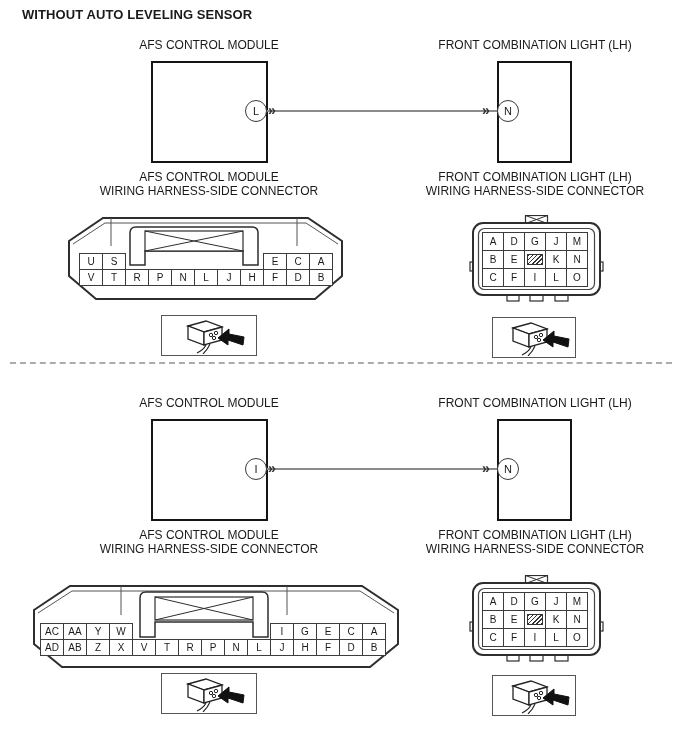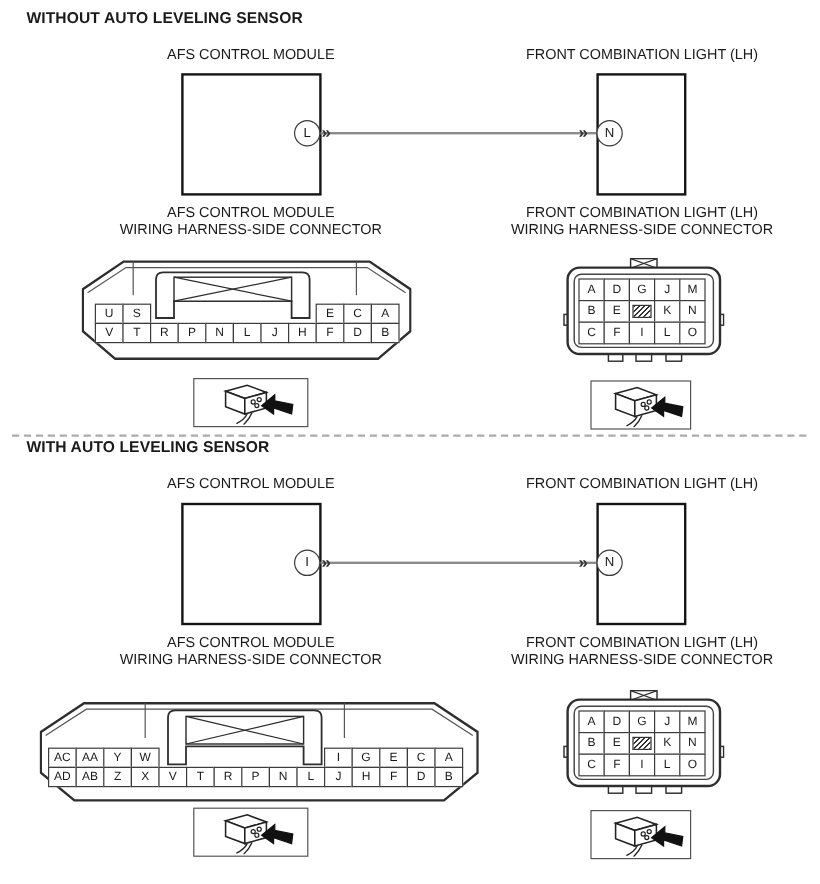--- a/index.html
+++ b/index.html
@@ -187,21 +187,20 @@
         <path d="M34,27 C32,31 29,33 25,35" fill="none" stroke="#222" stroke-width="1.1"></path>
         <path d="M38,26 C36,31 34,33 31,36" fill="none" stroke="#222" stroke-width="1.1"></path>
         <polygon points="46,20 57,11 57,16 72,19 71,27 56,22 56,27" fill="#111" stroke="#111"></polygon>
       </svg>
     </div>
   </div>
 
   <div class="divider"></div>
 
   <div class="section s2">
-    <h2 class="heading">WITH AUTO LEVELING SENSOR</h2>
 
     <div class="mod-title afs-title">AFS CONTROL MODULE</div>
     <div class="mod-title fcl-title">FRONT COMBINATION LIGHT (LH)</div>
 
     <div class="modbox afs-box"></div>
     <div class="modbox fcl-box"></div>
 
     <div class="wire"></div>
     <span class="chev chev-a">»</span>
     <span class="chev chev-b">»</span>

